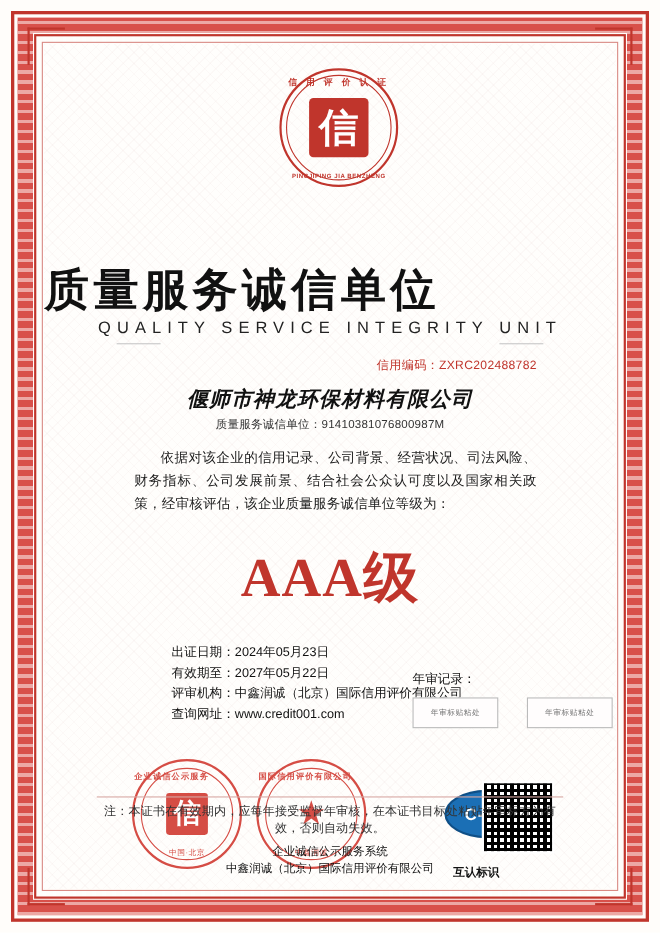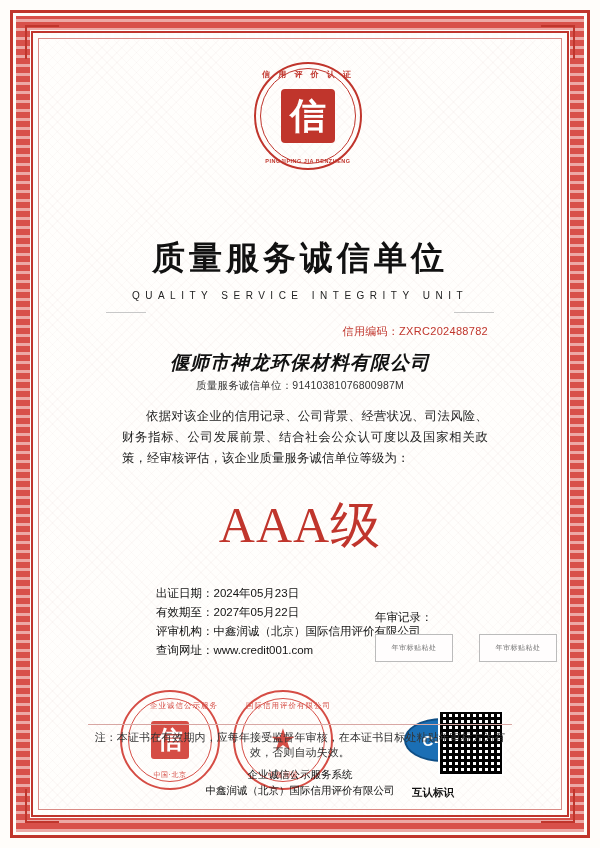--- a/index.html
+++ b/index.html
@@ -136,32 +136,32 @@
   .emblem-bottom-text {
     bottom: 6px;
     font-size: 5.5px;
     letter-spacing: 0.5px;
   }
 
   
   .title-cn {
     position: absolute;
     left: 0; right: 0; top: 196px;
-    text-align: center;
+    text-align: left;
     font-family: "Liberation Serif", serif;
-    font-size: 33px;
+    font-size: 41px;
     font-weight: bold;
     color: #111;
     letter-spacing: 4px;
   }
   .title-en {
     position: absolute;
     left: 0; right: 0; top: 250px;
     text-align: center;
-    font-size: 10px;
+    font-size: 15px;
     color: #222;
     letter-spacing: 5.5px;
   }
   .title-rule {
     position: absolute;
     top: 272px;
     height: 1px;
     background: #c8c8c8;
   }
   .title-rule.left { left: 66px; width: 40px; }
@@ -209,21 +209,21 @@
     letter-spacing: 0.2px;
   }
 
   
   .grade {
     position: absolute;
     left: 0; right: 0; top: 452px;
     text-align: center;
     font-family: "Liberation Serif", serif;
     font-size: 50px;
-    font-weight: normal;
+    font-weight: bold;
     color: #c0352c;
     letter-spacing: 1px;
   }
 
   
   .details {
     position: absolute;
     left: 82px; top: 544px;
     font-size: 11.5px;
     color: #111;
@@ -295,23 +295,23 @@
     position: absolute;
     left: 50%; top: 50%;
     transform: translate(-50%,-50%);
     font-size: 30px;
     color: #d0352c;
     line-height: 1;
   }
   .seal-text-top {
     position: absolute;
     left: 0; right: 0; top: 9px;
-    text-align: right;
+    text-align: left;
     font-size: 7.5px;
-    font-weight: normal;
+    font-weight: bold;
     letter-spacing: 1px;
   }
   .seal-text-bottom {
     position: absolute;
     left: 0; right: 0; bottom: 8px;
     text-align: center;
     font-size: 7px;
     letter-spacing: 0.5px;
   }
 

